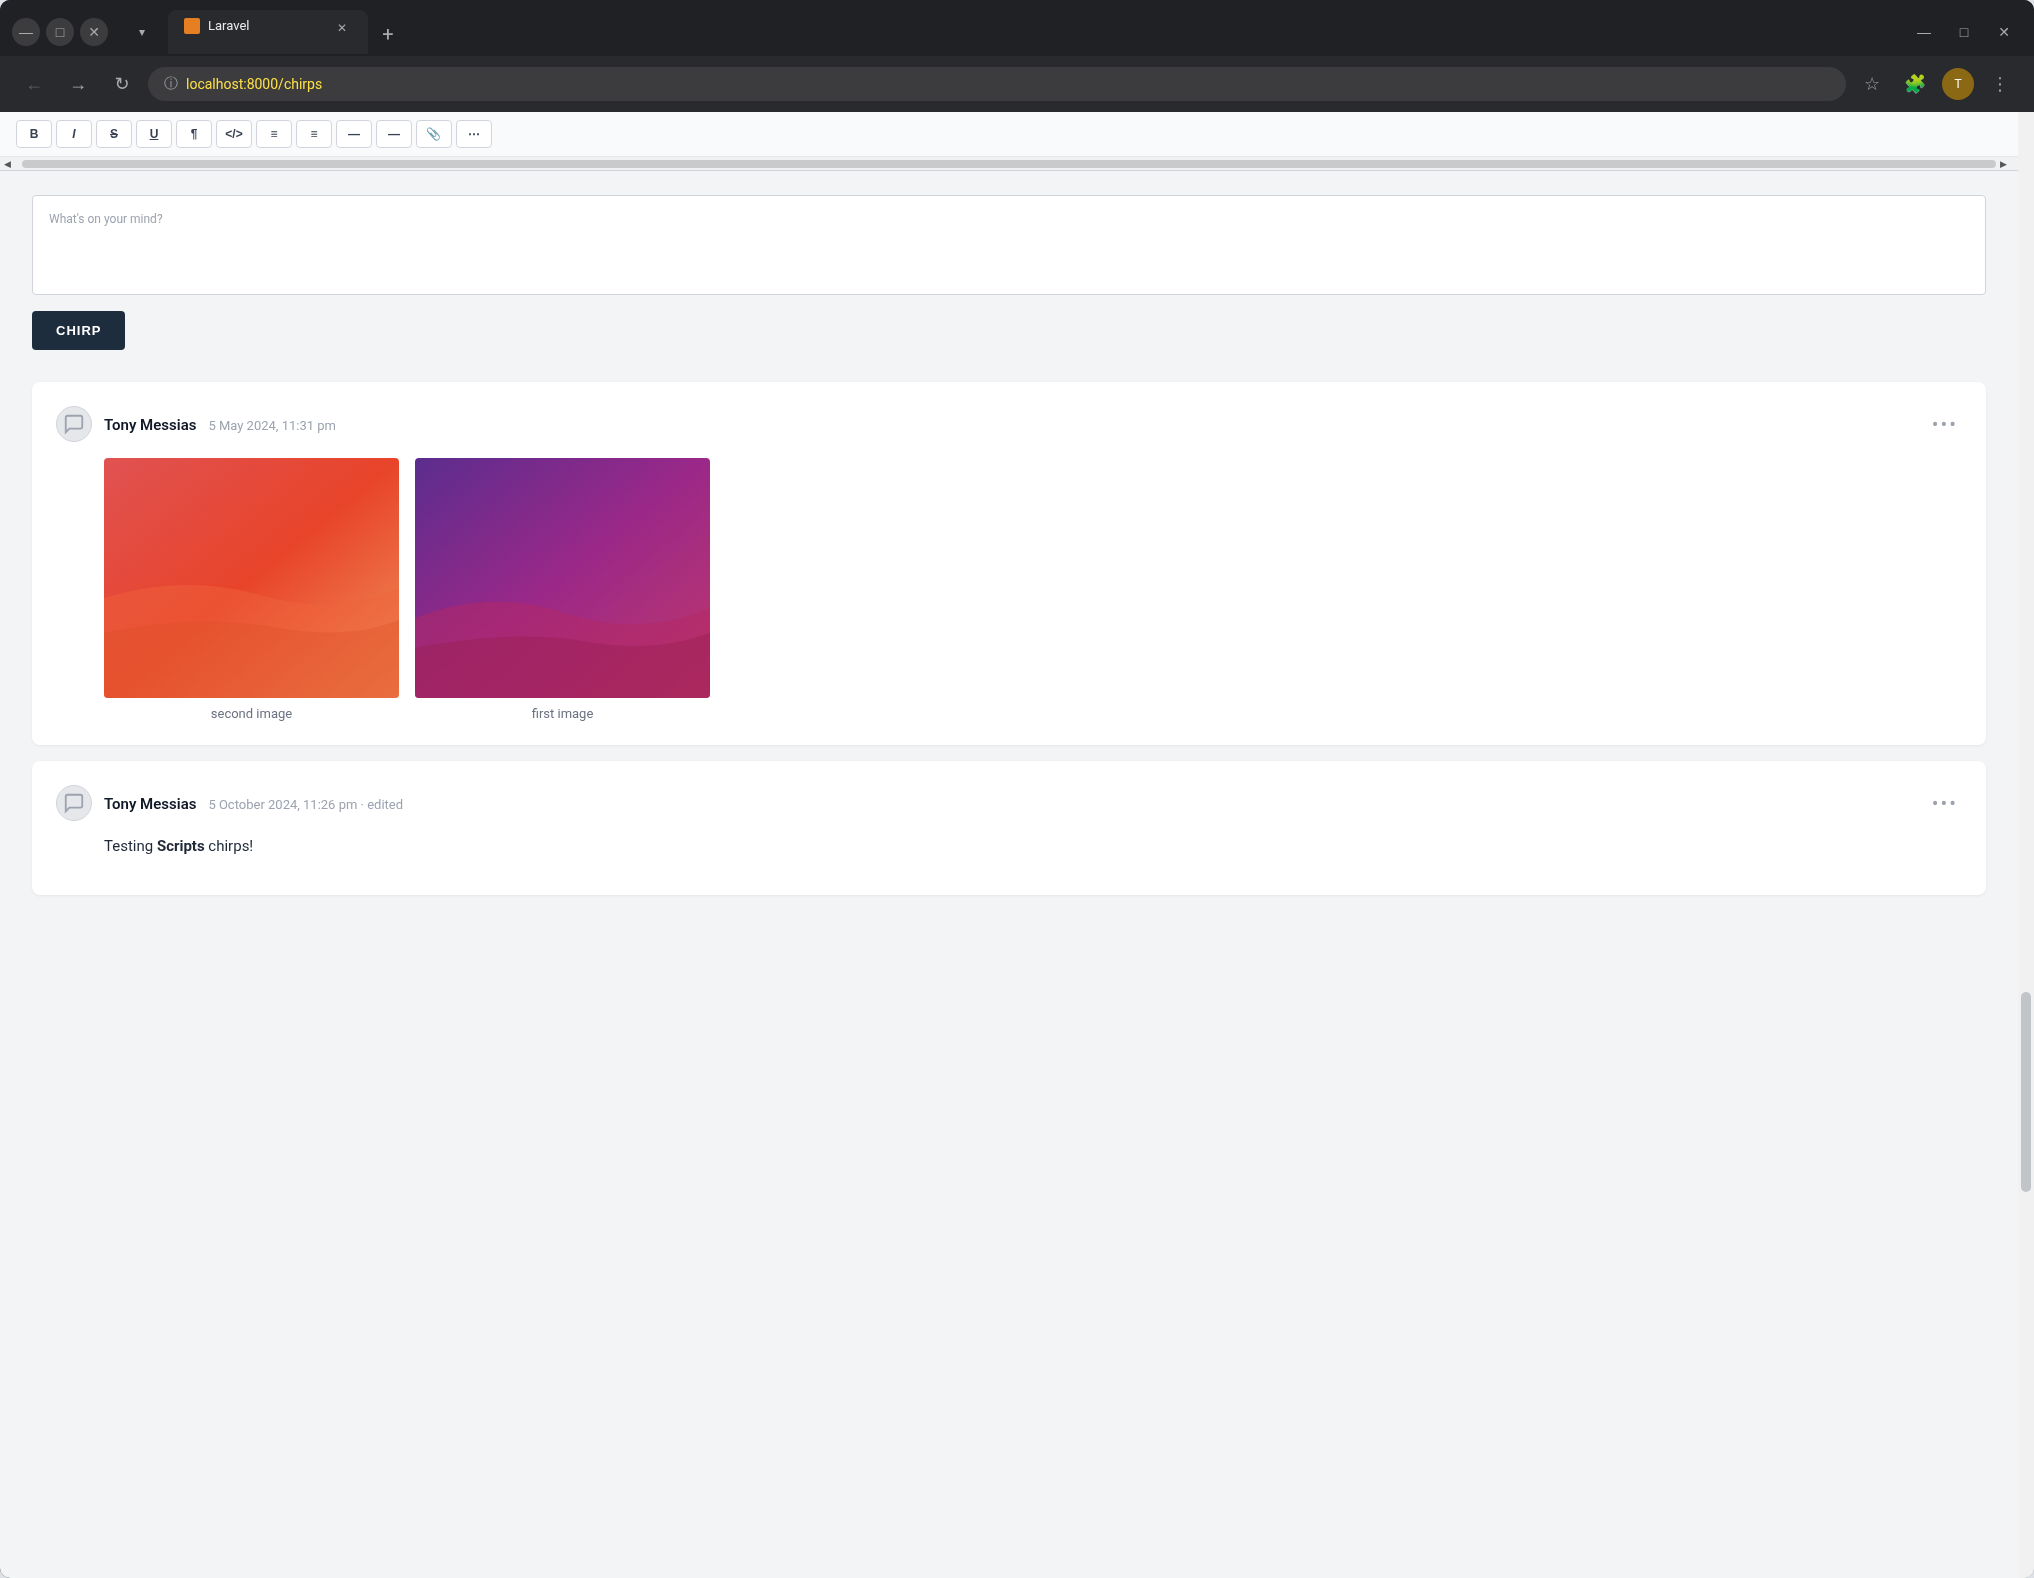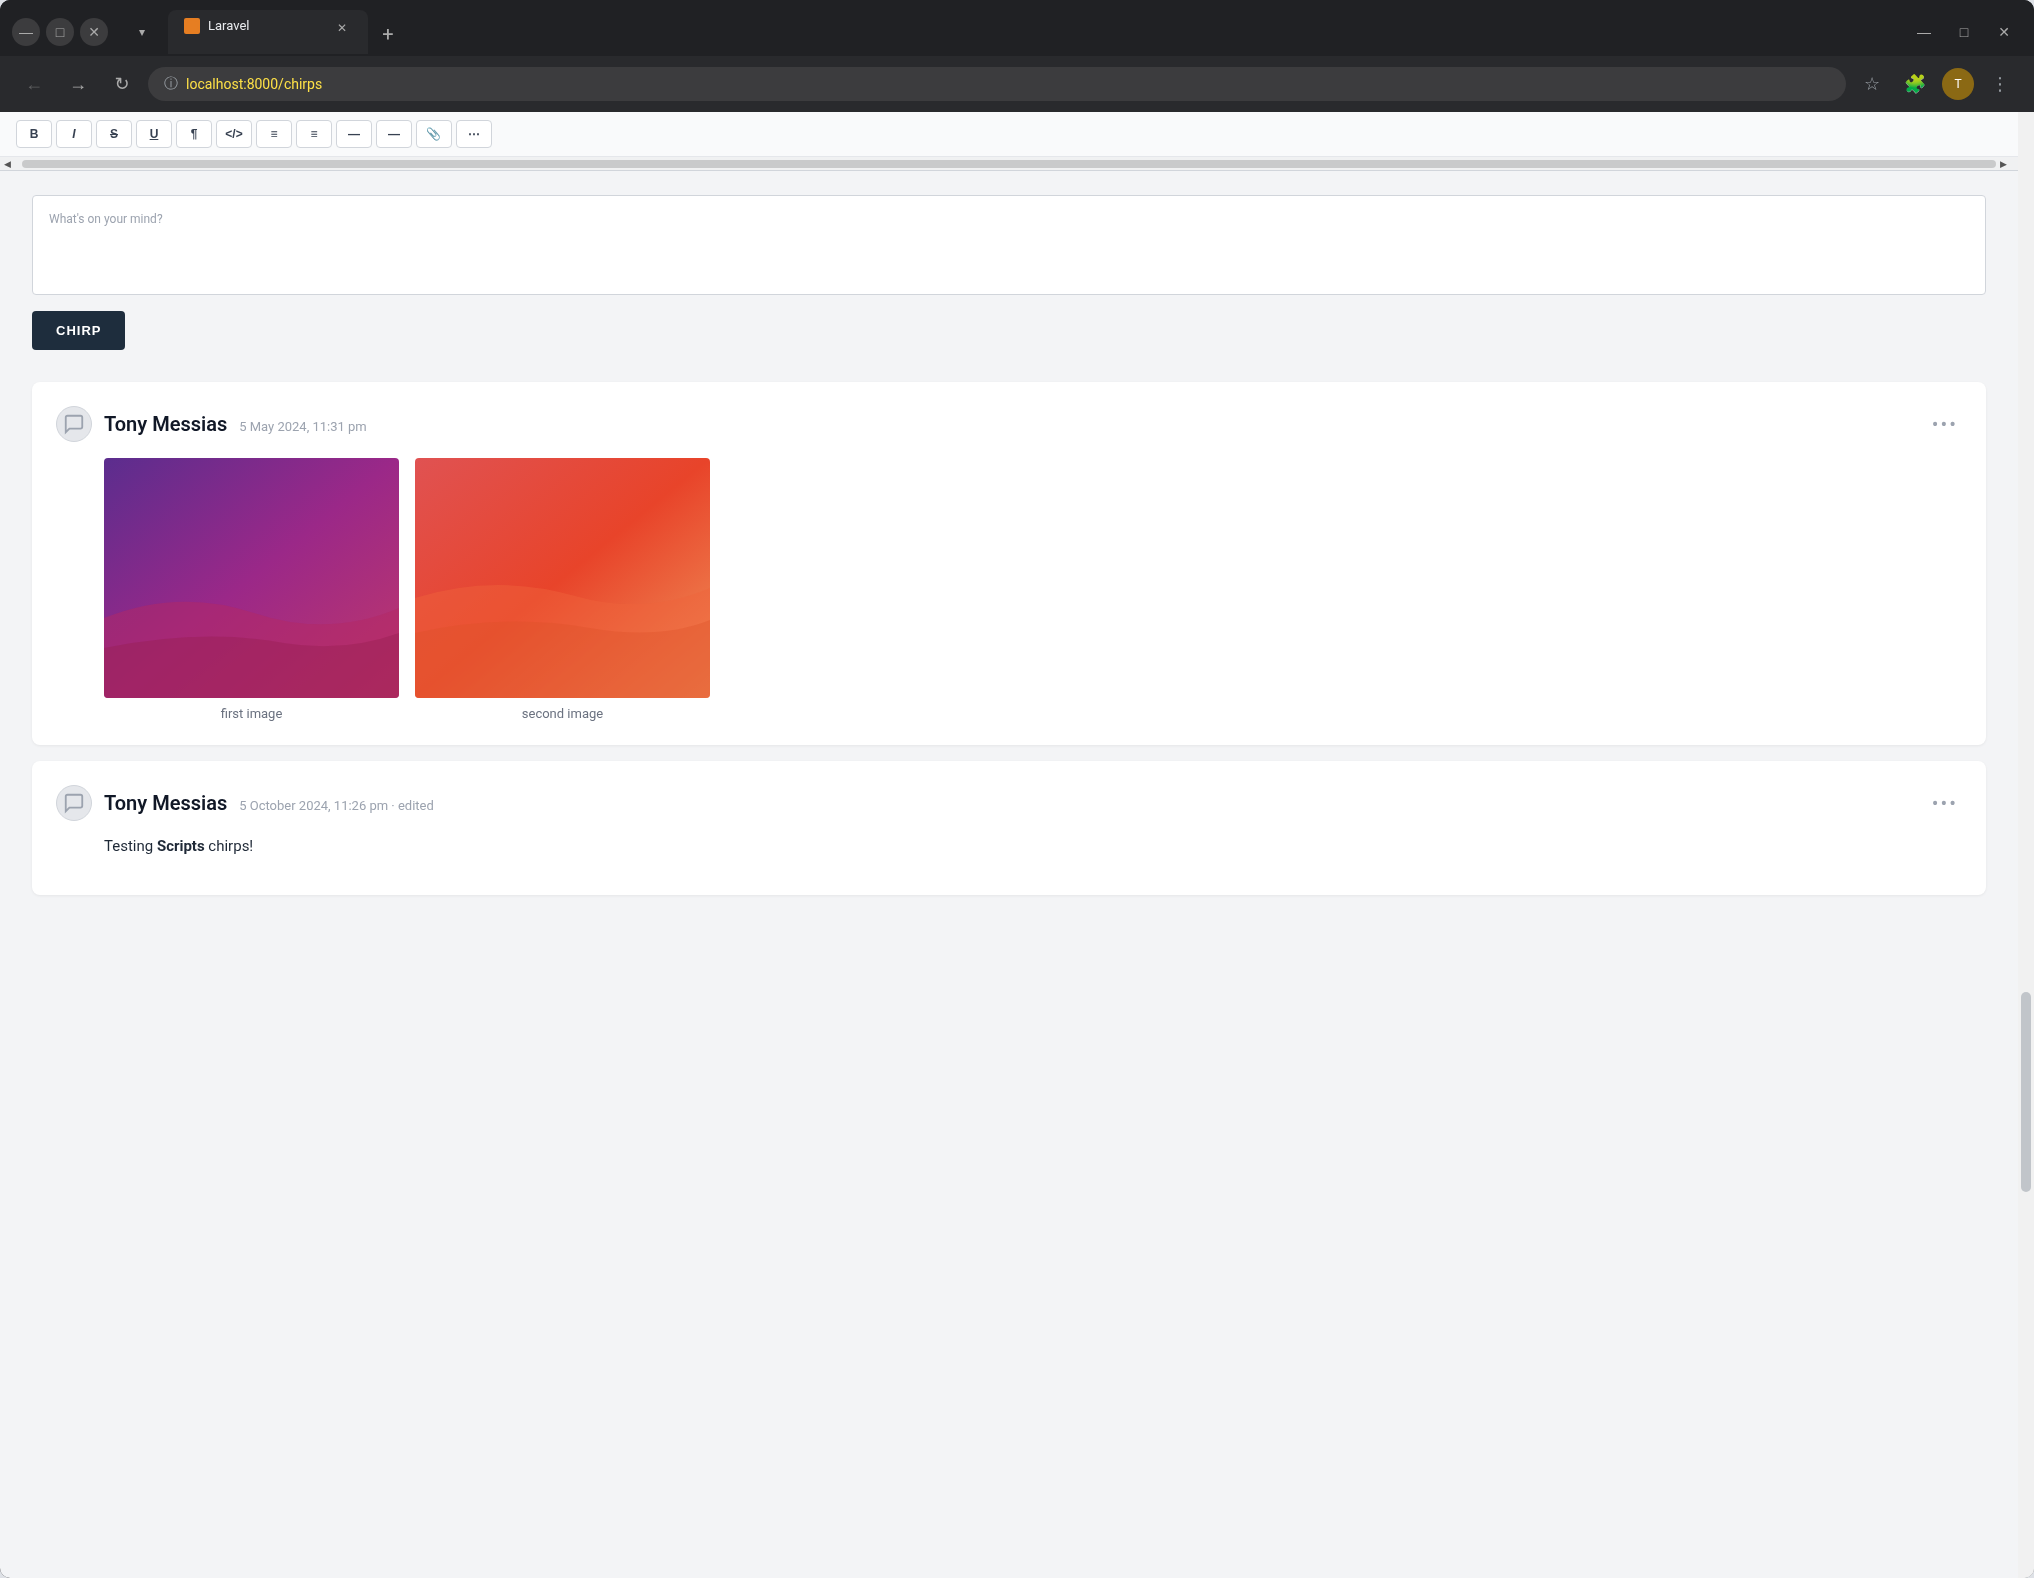--- a/index.html
+++ b/index.html
@@ -221,21 +221,21 @@
       color: #6b7280;
       font-size: 18px;
       border: 1px solid #d1d5db;
     }
 
     .chirp-meta {
       flex: 1;
     }
     .chirp-author {
       font-weight: 600;
-      font-size: 20px;
+      font-size: 15px;
       color: #111827;
     }
     .chirp-time {
       font-size: 13px;
       color: #9ca3af;
       margin-left: 8px;
     }
 
     .chirp-more {
       color: #9ca3af;
@@ -421,52 +421,52 @@
               <span class="chirp-time">5 May 2024, 11:31 pm</span>
             </div>
             <span class="chirp-more">•••</span>
           </div>
 
           <div class="images-grid">
             <div class="image-item">
               <div class="image-placeholder">
                 <svg width="295" height="240" viewBox="0 0 295 240" xmlns="http://www.w3.org/2000/svg">
                   <defs>
+                    <linearGradient id="grad2" x1="0%" y1="0%" x2="100%" y2="100%">
+                      <stop offset="0%" style="stop-color:#e05252;stop-opacity:1"></stop>
+                      <stop offset="50%" style="stop-color:#e8442a;stop-opacity:1"></stop>
+                      <stop offset="100%" style="stop-color:#f0935a;stop-opacity:1"></stop>
+                    </linearGradient>
+                  </defs>
+                  <rect width="295" height="240" fill="url(#grad2)"></rect>
+
+                  <path d="M0 140 Q80 115 160 138 Q230 158 295 130 L295 240 L0 240 Z" fill="rgba(240,100,60,0.45)"></path>
+                  <path d="M0 175 Q90 155 175 170 Q245 182 295 162 L295 240 L0 240 Z" fill="rgba(220,80,40,0.35)"></path>
+                </svg>
+              </div>
+              <span class="image-caption">second image</span>
+            </div>
+            <div class="image-item">
+              <div class="image-placeholder">
+                <svg width="295" height="240" viewBox="0 0 295 240" xmlns="http://www.w3.org/2000/svg">
+                  <defs>
                     <linearGradient id="grad1" x1="0%" y1="0%" x2="100%" y2="100%">
                       <stop offset="0%" style="stop-color:#5b2d8e;stop-opacity:1"></stop>
                       <stop offset="50%" style="stop-color:#9b2888;stop-opacity:1"></stop>
                       <stop offset="100%" style="stop-color:#c0386a;stop-opacity:1"></stop>
                     </linearGradient>
                   </defs>
                   <rect width="295" height="240" fill="url(#grad1)"></rect>
 
                   <path d="M0 160 Q75 130 150 155 Q225 180 295 150 L295 240 L0 240 Z" fill="rgba(180,40,100,0.5)"></path>
                   <path d="M0 190 Q100 170 180 185 Q240 195 295 175 L295 240 L0 240 Z" fill="rgba(150,30,80,0.4)"></path>
                 </svg>
               </div>
               <span class="image-caption">first image</span>
             </div>
-            <div class="image-item">
-              <div class="image-placeholder">
-                <svg width="295" height="240" viewBox="0 0 295 240" xmlns="http://www.w3.org/2000/svg">
-                  <defs>
-                    <linearGradient id="grad2" x1="0%" y1="0%" x2="100%" y2="100%">
-                      <stop offset="0%" style="stop-color:#e05252;stop-opacity:1"></stop>
-                      <stop offset="50%" style="stop-color:#e8442a;stop-opacity:1"></stop>
-                      <stop offset="100%" style="stop-color:#f0935a;stop-opacity:1"></stop>
-                    </linearGradient>
-                  </defs>
-                  <rect width="295" height="240" fill="url(#grad2)"></rect>
-
-                  <path d="M0 140 Q80 115 160 138 Q230 158 295 130 L295 240 L0 240 Z" fill="rgba(240,100,60,0.45)"></path>
-                  <path d="M0 175 Q90 155 175 170 Q245 182 295 162 L295 240 L0 240 Z" fill="rgba(220,80,40,0.35)"></path>
-                </svg>
-              </div>
-              <span class="image-caption">second image</span>
-            </div>
           </div>
         </div>
 
         
         <div class="chirp-card">
           <div class="chirp-header">
             <div class="chirp-avatar">
               <svg width="22" height="22" viewBox="0 0 24 24" fill="none" stroke="#9ca3af" stroke-width="2">
                 <path d="M21 15a2 2 0 0 1-2 2H7l-4 4V5a2 2 0 0 1 2-2h14a2 2 0 0 1 2 2z"></path>
               </svg>

